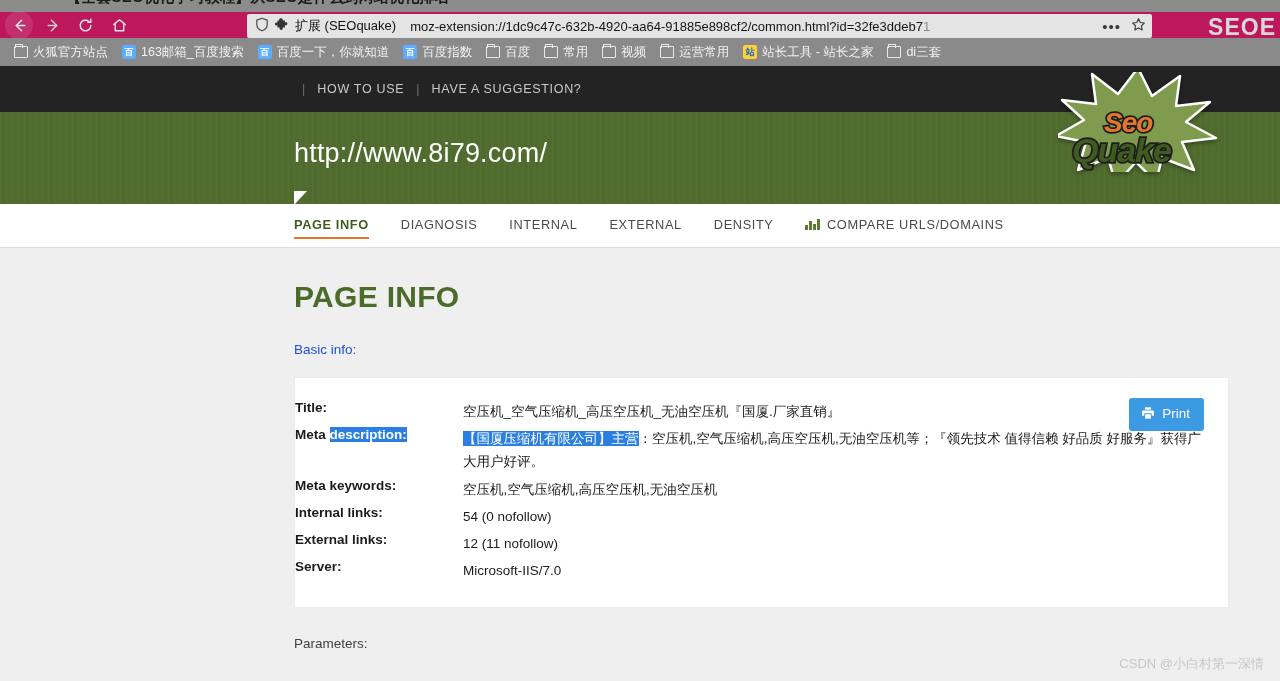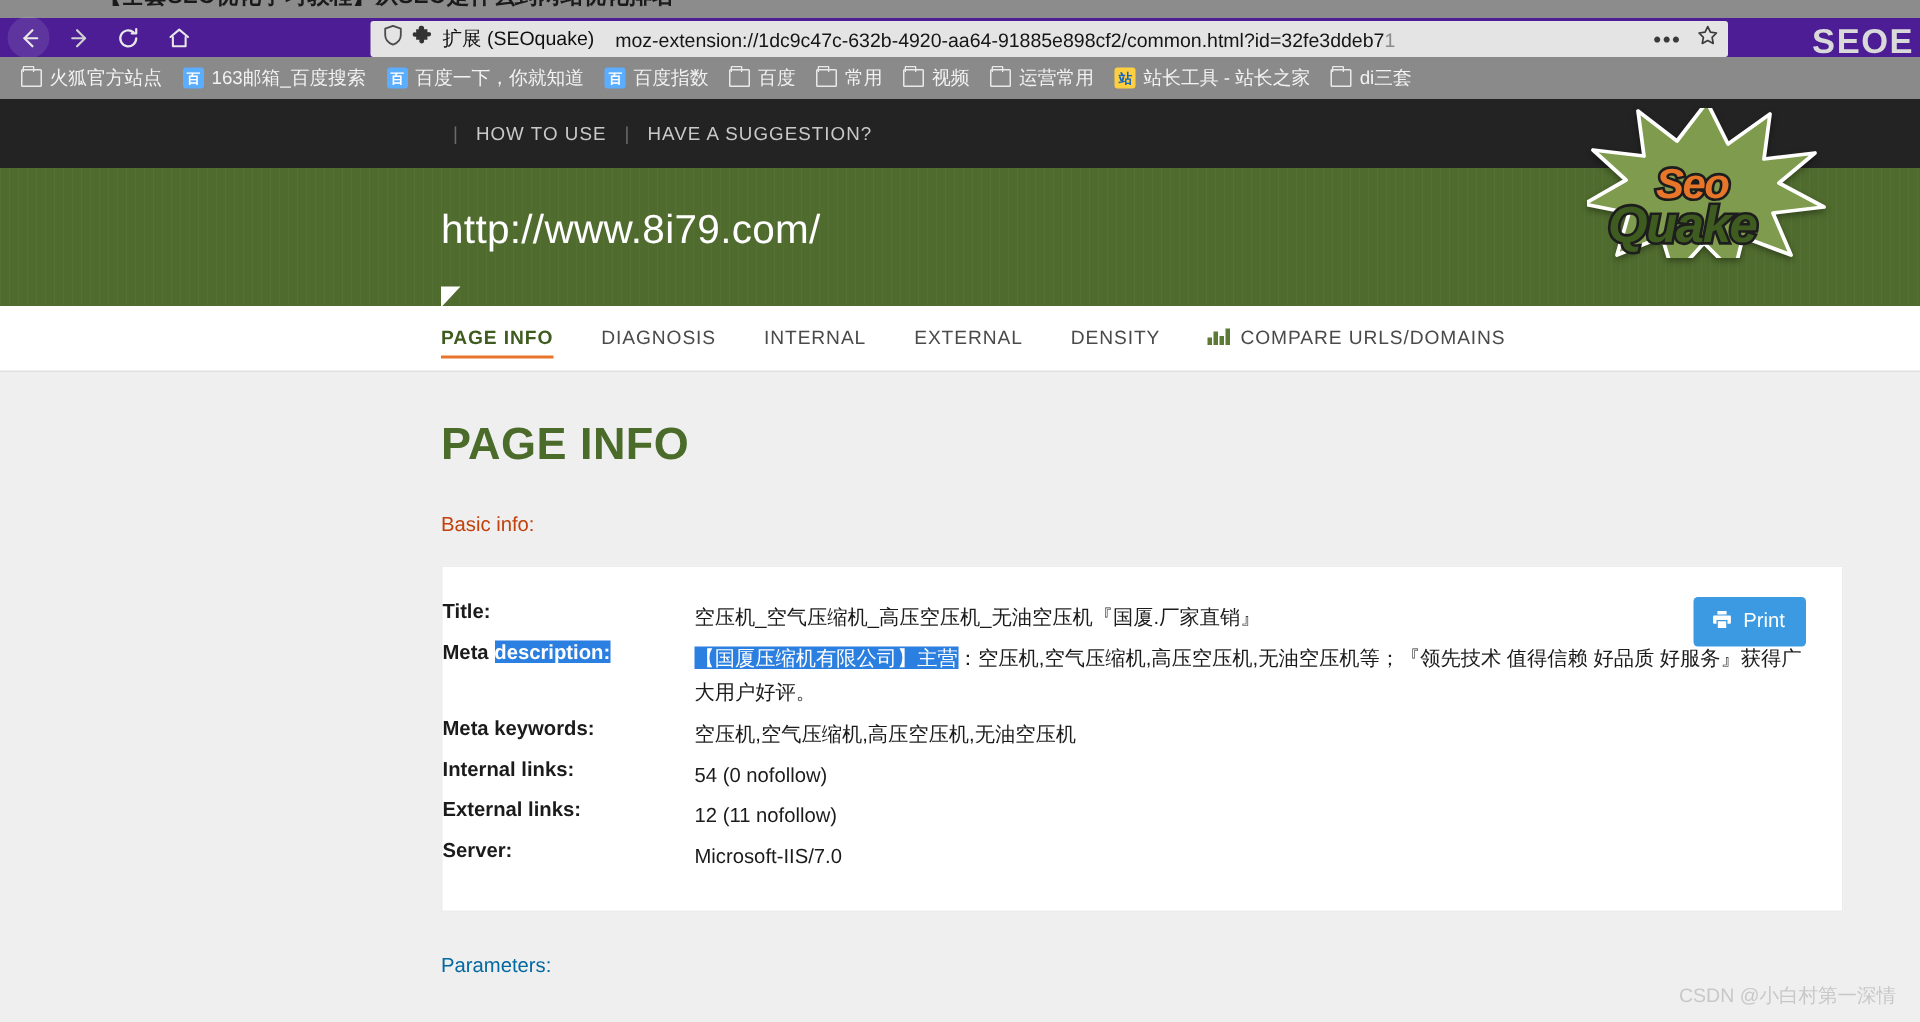--- a/index.html
+++ b/index.html
@@ -27,21 +27,21 @@
     left: 66px; top: -12px;
     font-size: 15px;
     font-weight: bold;
     color: #1a1a1a;
     white-space: nowrap;
     letter-spacing: .2px;
   }
   .navbar {
     position: absolute; top: 12px; left: 0;
     width: 1280px; height: 26px;
-    background: #4c1d95;
+    background: #be185d;
   }
   .navbtn {
     position: absolute;
     top: 0; height: 26px; width: 30px;
     display: flex; align-items: center; justify-content: center;
     color: #e8e8e8;
   }
   .navbtn svg { display: block; }
   .navbtn.back   { left: 4px; }
   .navbtn.fwd    { left: 38px; color: #cfcfcf; }
@@ -240,21 +240,21 @@
     padding: 32px 0 0 294px;
     height: 100%;
   }
   .page-title {
     font-size: 30px; font-weight: bold;
     color: #4a6b2a;
     letter-spacing: .3px;
   }
   .subhead {
     margin-top: 28px;
-    font-size: 13.5px; color: #c2410c;
+    font-size: 13.5px; color: #1d4ed8;
   }
   .card {
     margin-top: 20px;
     width: 935px;
     background: #ffffff;
     border: 1px solid #ececec;
     padding: 20px 24px 22px 0;
     position: relative;
     min-height: 227px;
   }
@@ -285,21 +285,21 @@
     border: none; border-radius: 3px;
     font-size: 13.5px;
     font-family: "Liberation Sans", sans-serif;
     padding: 8px 14px 8px 12px;
     display: flex; align-items: flex-start; gap: 7px;
     cursor: pointer;
   }
   .printer-ico { display: block; }
   .params {
     margin-top: 28px;
-    font-size: 13.5px; color: #0369a1;
+    font-size: 13.5px; color: #404040;
   }
 
   .watermark {
     position: absolute;
     right: 16px; bottom: 8px;
     font-size: 13px;
     color: #c8c8c8;
     white-space: nowrap;
   }
 </style>

